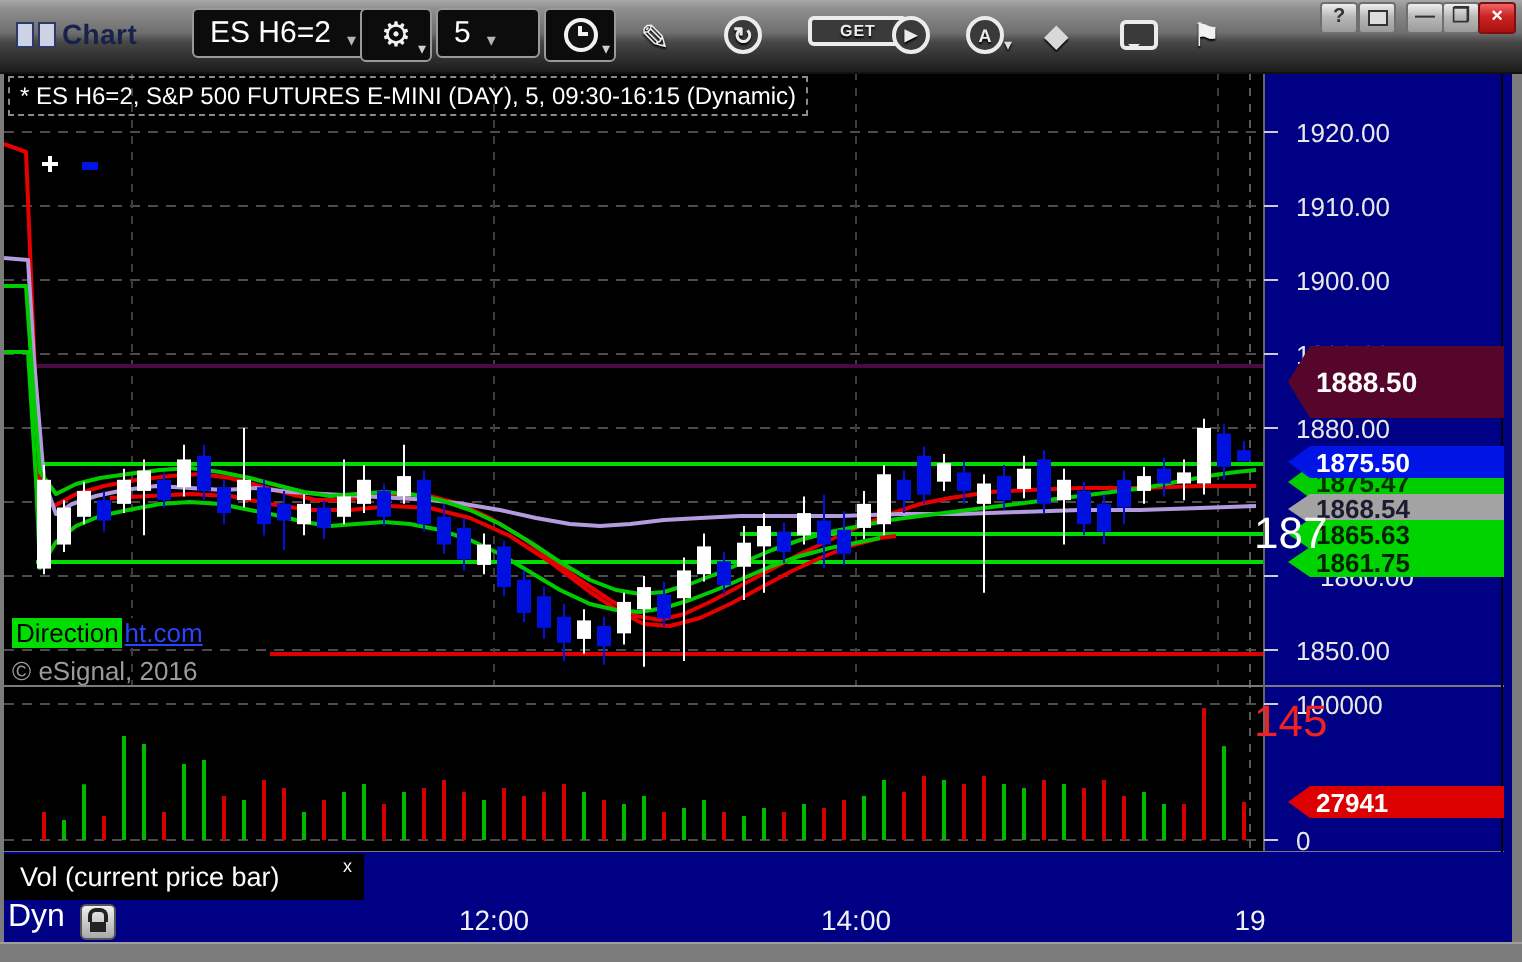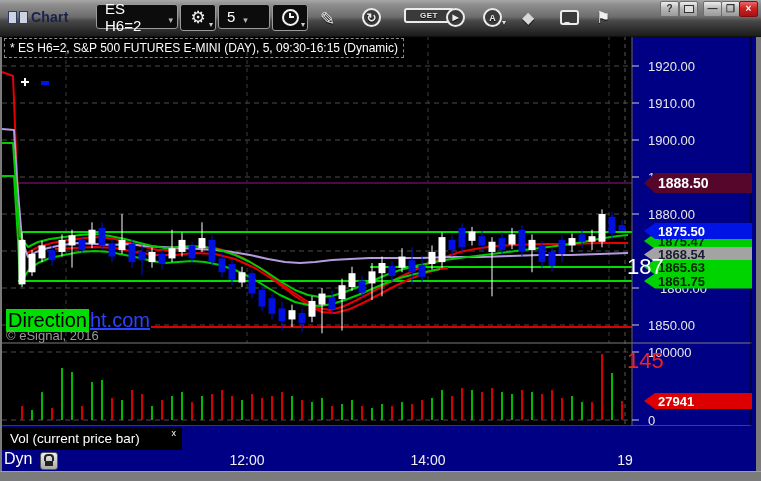--- a/index.html
+++ b/index.html
@@ -35,21 +35,21 @@
     background:linear-gradient(#efefef,#b9b9b9 45%,#9a9a9a);font-size:10px;font-weight:bold;color:#333;
     display:flex;align-items:center;justify-content:center;line-height:10px;}
   .winbtn.close{background:linear-gradient(#e66,#c22 45%,#a11);color:#fff;border-color:#801010;}
   .popout-glyph{width:8px;height:6px;border:1.5px solid #333;position:relative;background:#ddd;}
   
   #main{position:absolute;left:0;top:36px;width:761px;height:436px;}
   #axis-bg{position:absolute;left:632px;top:0;width:124px;height:436px;background:#000085;z-index:0;}
   #cv{position:absolute;left:0;top:-36px;z-index:1;pointer-events:none;}
   .chart-title{position:absolute;left:4px;top:2px;z-index:3;color:#fff;font-size:12px;
     border:1px dashed #8a8a8a;padding:2px 5px;background:transparent;white-space:nowrap;}
-  .watermark{position:absolute;left:6px;top:273px;z-index:3;background:#000;font-size:20px;
+  .watermark{position:absolute;left:6px;top:273px;z-index:3;background:#000;font-size:13px;
     display:flex;align-items:center;white-space:nowrap;}
   .wm1{background:#00dd00;color:#000;padding:0 2px;}
   .wm2{color:#2b43ff;text-decoration:underline;padding:0 1px;}
   .copyright{position:absolute;left:6px;top:292px;z-index:3;color:#9a9a9a;font-size:13px;}
   .big-label{position:absolute;z-index:5;font-size:22px;line-height:22px;width:36px;overflow:hidden;}
   .axis-label{position:absolute;left:648px;width:100px;color:#e8e8e8;font-size:13px;z-index:2;}
   .axis-tag{position:absolute;left:644px;width:108px;font-size:13px;font-weight:bold;text-align:left;
     padding-left:14px;box-sizing:border-box;display:flex;align-items:center;
     clip-path:polygon(0 50%,11px 0,100% 0,100% 100%,11px 100%);}
   .tab-row-bg{position:absolute;left:2px;top:390px;width:750px;height:24px;background:#000085;z-index:2;}
@@ -74,21 +74,21 @@
 
 <div id="window">
 
   <div id="toolbar">
     <span class="app-icon">
         <i></i>
         <i></i>
       </span>
     <span class="app-title">Chart</span>
 
-    <div class="combo" style="left:96px;width:82px;">
+    <div class="combo" style="left:96px;width:100px;">
       <span>ES H6=2</span>
       <span class="caret">▾</span>
     </div>
     <div class="tb-btn" style="left:180px;">
       <span class="gear-glyph">⚙</span>
       <span class="caret">▾</span>
     </div>
     <div class="combo" style="left:218px;width:52px;">
       <span>5</span>
       <span class="caret">▾</span>
@@ -394,21 +394,21 @@
         <div class="axis-label" style="top: 60px; z-index: 1;">1910.00</div>
         <div class="axis-label" style="top: 97px; z-index: 1;">1900.00</div>
         <div class="axis-label" style="top: 134px; z-index: 1;">1890.00</div>
         <div class="axis-label" style="top: 171px; z-index: 1;">1880.00</div>
         <div class="axis-label" style="top: 245px; z-index: 1; margin-left: 12px;">1860.00</div>
         <div class="axis-label" style="top: 282px; z-index: 1;">1850.00</div>
         <div class="axis-tag" style="top: 197px; height: 16px; background: rgb(0, 204, 0); color: rgb(0, 51, 0); z-index: 2;">1875.47</div>
         <div class="axis-tag" style="top: 211px; height: 15px; background: #a3a3a3; color: rgb(28, 28, 48); z-index: 3;">1868.54</div>
         <div class="axis-tag" style="top: 223.5px; height: 15px; background: rgb(0, 212, 0); color: rgb(0, 34, 0); z-index: 3;">1865.63</div>
         <div class="axis-tag" style="top: 237.5px; height: 15px; background: rgb(0, 212, 0); color: rgb(0, 34, 0); z-index: 3;">1861.75</div>
-        <div class="axis-tag" style="top: 137px; height: 20px; background: rgb(85, 6, 42); color: rgb(255, 255, 255); z-index: 4; font-size: 14px;">1888.50</div>
+        <div class="axis-tag" style="top: 137px; height: 36px; background: rgb(85, 6, 42); color: rgb(255, 255, 255); z-index: 4; font-size: 14px;">1888.50</div>
         <div class="axis-tag" style="top: 187px; height: 16px; background: rgb(0, 20, 230); color: rgb(255, 255, 255); z-index: 4;">1875.50</div>
         <div class="axis-tag" style="top: 357px; height: 16px; background: rgb(221, 0, 0); color: rgb(255, 255, 255); z-index: 4;">27941</div>
       </div>
 
     <div class="axis-label" style="top:309px;">100000</div>
     <div class="axis-label" style="top:377px;">0</div>
 
     <div class="tab-row-bg"></div>
     <div class="pane-tab">
       <span>Vol (current price bar)</span>

